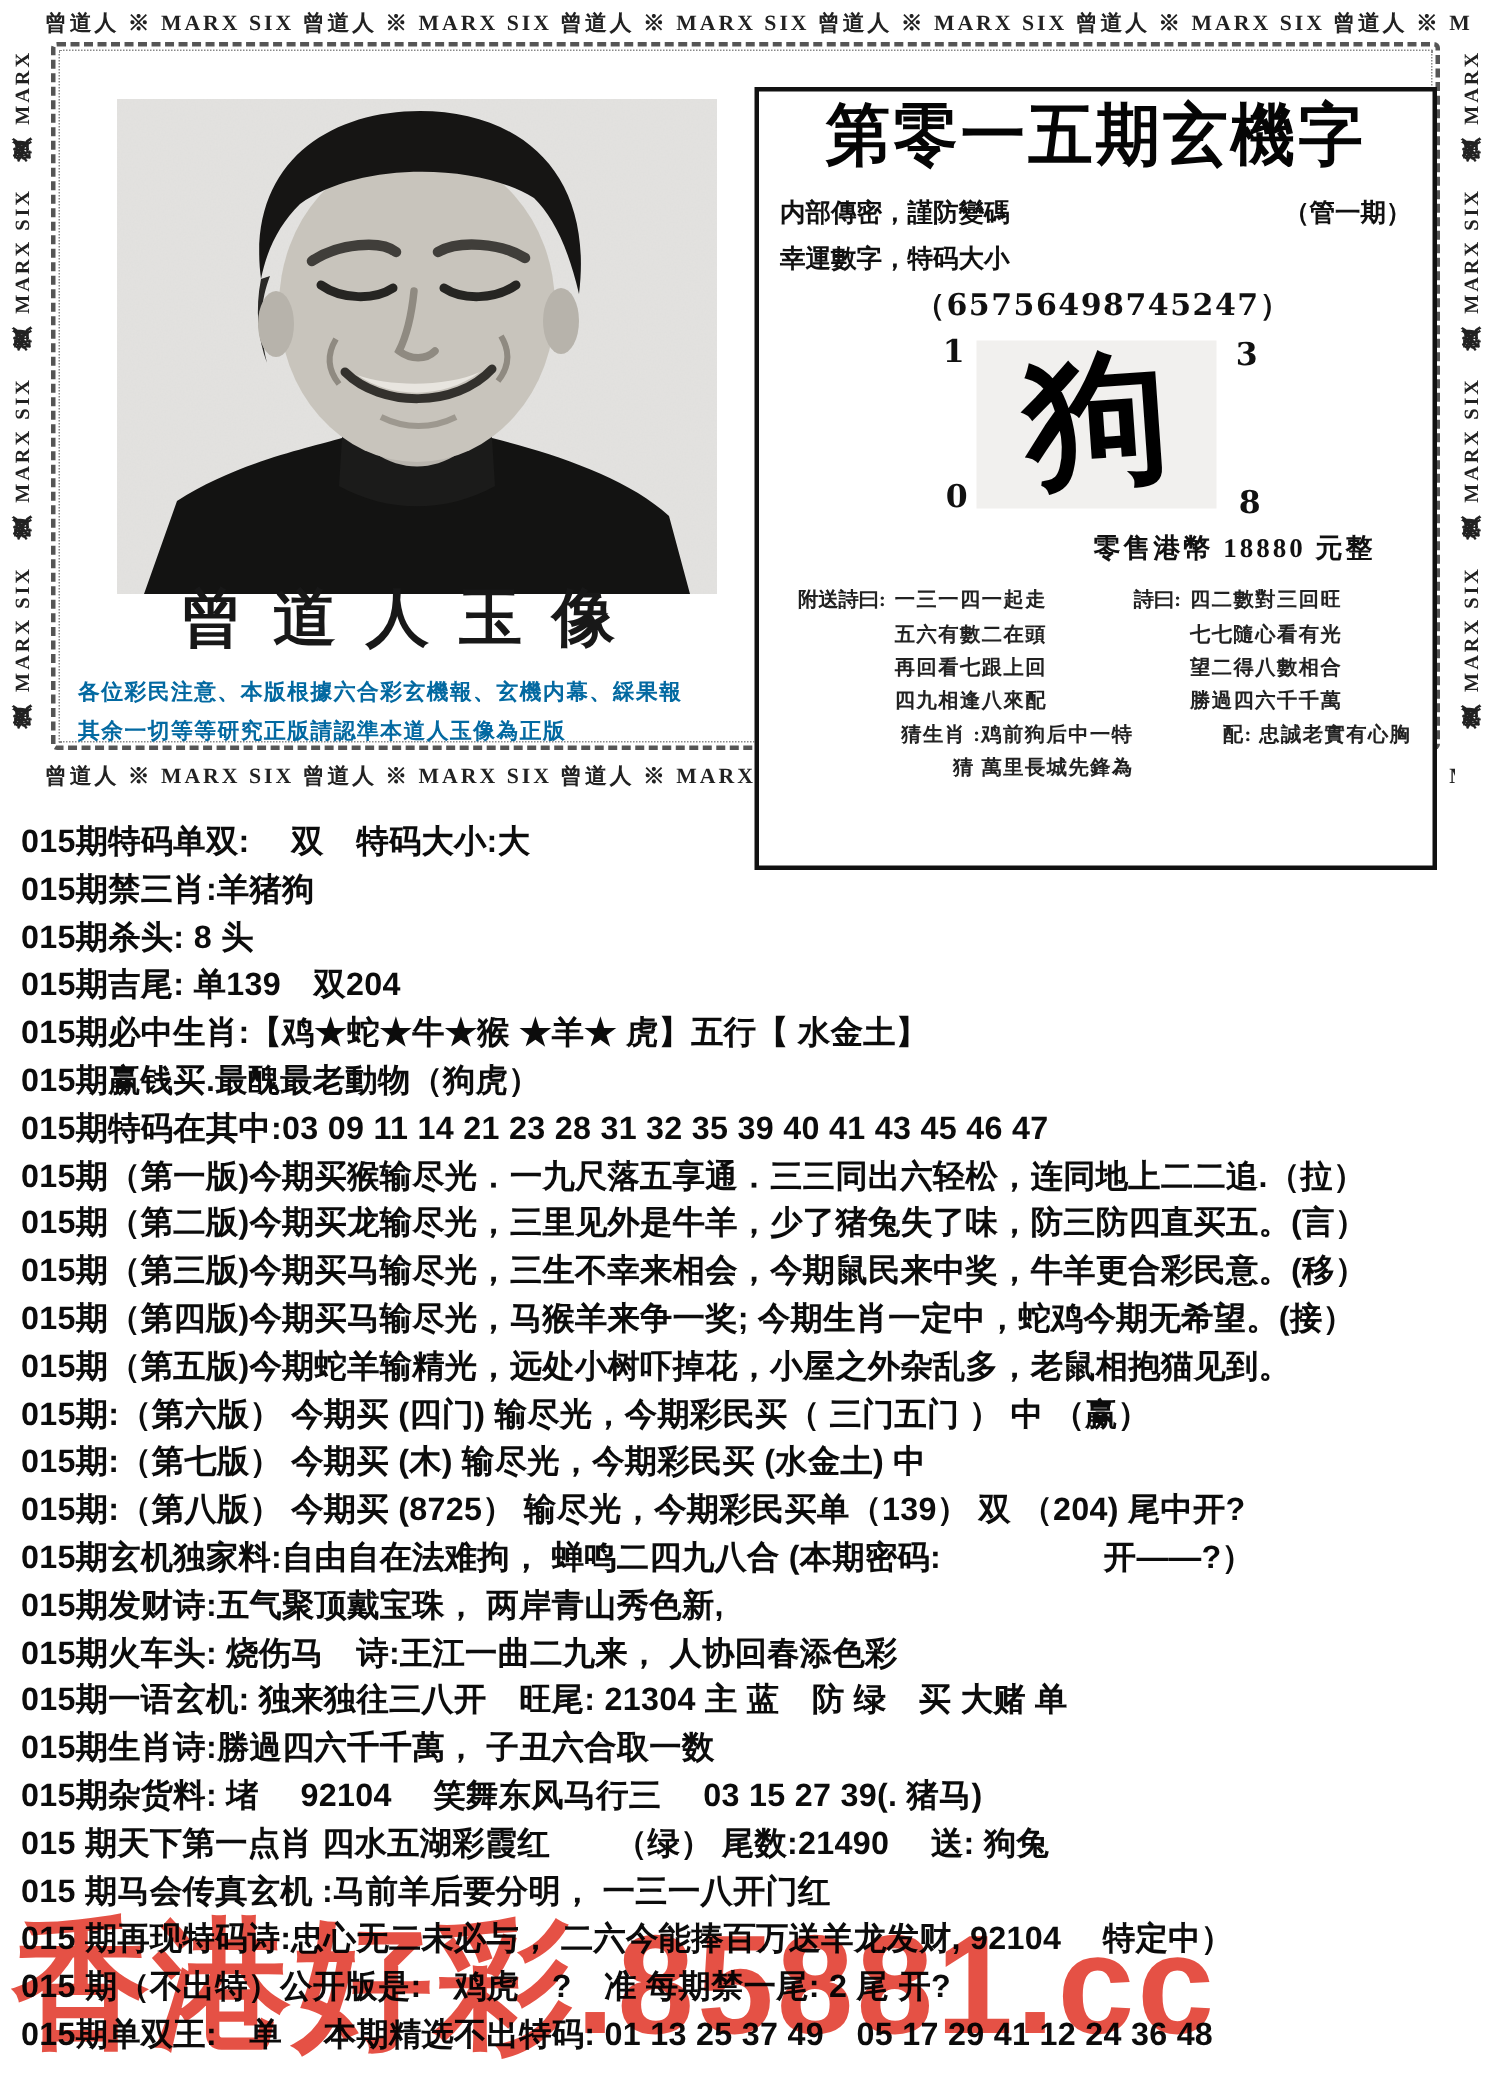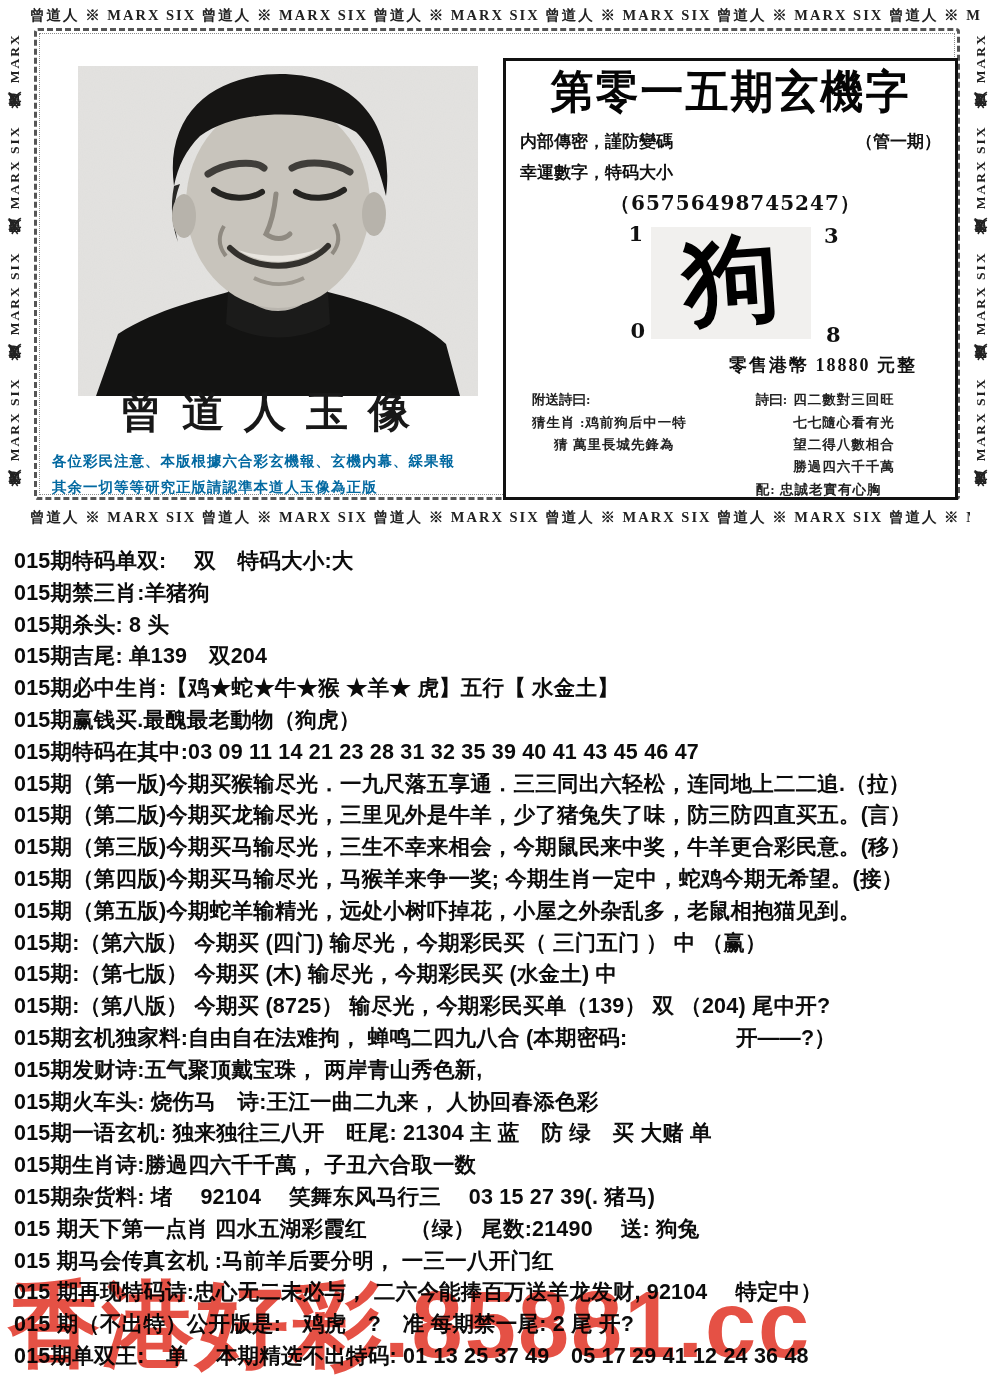--- a/index.html
+++ b/index.html
@@ -44,21 +44,21 @@
   }
   .notice {
     position:absolute; left:52px; width:440px;
     font-family:"Liberation Serif", serif; font-size:14.5px; font-weight:bold;
     color:#0369a1; letter-spacing:1px; white-space:nowrap;
   }
   .notice.n1 { top:452px; }
   .notice.n2 { top:478px; }
   
   .mystery-box {
-    position:absolute; left:503px; top:58px; width:455px; height:442px;
+    position:absolute; left:503px; top:58px; width:455px; height:522px;
     border:3px solid #111; background:#fff; padding:6px 14px 0 14px;
   }
   .mb-title {
     text-align:center; font-weight:bold; font-size:43px;
     font-family:"Liberation Serif", serif; letter-spacing:2px; color:#050505;
     line-height:1.15; transform:scaleY(1.05);
   }
   .mb-row1 { display:flex; justify-content:space-between; margin-top:14px;
     font-family:"Liberation Serif", serif; font-weight:bold; font-size:17px; }
   .mb-row2 { margin-top:8px; font-family:"Liberation Serif", serif;
@@ -85,21 +85,21 @@
   .mb-price {
     margin-top:14px; text-align:right; padding-right:24px;
     font-family:"Liberation Serif", serif; font-weight:bold; font-size:18px;
     letter-spacing:2px;
   }
   .mb-poems {
     display:flex; margin-top:12px;
     font-family:"Liberation Serif", serif; font-weight:bold; font-size:13.5px;
     color:#222;
   }
-  .poem-col { line-height:1.65; }
+  .poem-col { line-height:1.65;text-align:right; }
   .poem-col.lcol { width:56%; padding-left:12px; }
   .poem-col.rcol { width:44%; }
   .poem-head { display:flex; }
   .poem-label { white-space:nowrap; }
   .poem-lines { padding-left:6px; }
   .poem-lines div { letter-spacing:1px; }
   .poem-extra { letter-spacing:1px; }
   .poem-extra.indent { padding-left:22px; }
   
   .body-lines {
@@ -191,20 +191,27 @@
     <span class="corner-num tr">3</span>
     <span class="corner-num bl">0</span>
     <span class="corner-num br">8</span>
     <span class="zodiac-char">狗</span>
   </div>
   <div class="mb-price">零售港幣 18880 元整</div>
   <div class="mb-poems">
     <div class="poem-col lcol">
       <div class="poem-head">
         <span class="poem-label">附送詩曰:</span>
+        <div class="poem-lines">
+
+        <div>一三一四一起走</div>
+            <div>五六有數二在頭</div>
+            <div>再回看七跟上回</div>
+            <div>四九相逢八來配</div>
+          </div>
       </div>
       <div class="poem-extra">猜生肖 :鸡前狗后中一特</div>
       <div class="poem-extra indent">猜 萬里長城先鋒為</div>
     </div>
     <div class="poem-col rcol">
       <div class="poem-head">
         <span class="poem-label">詩曰:</span>
         <div class="poem-lines">
 
         <div>四二數對三回旺</div>

